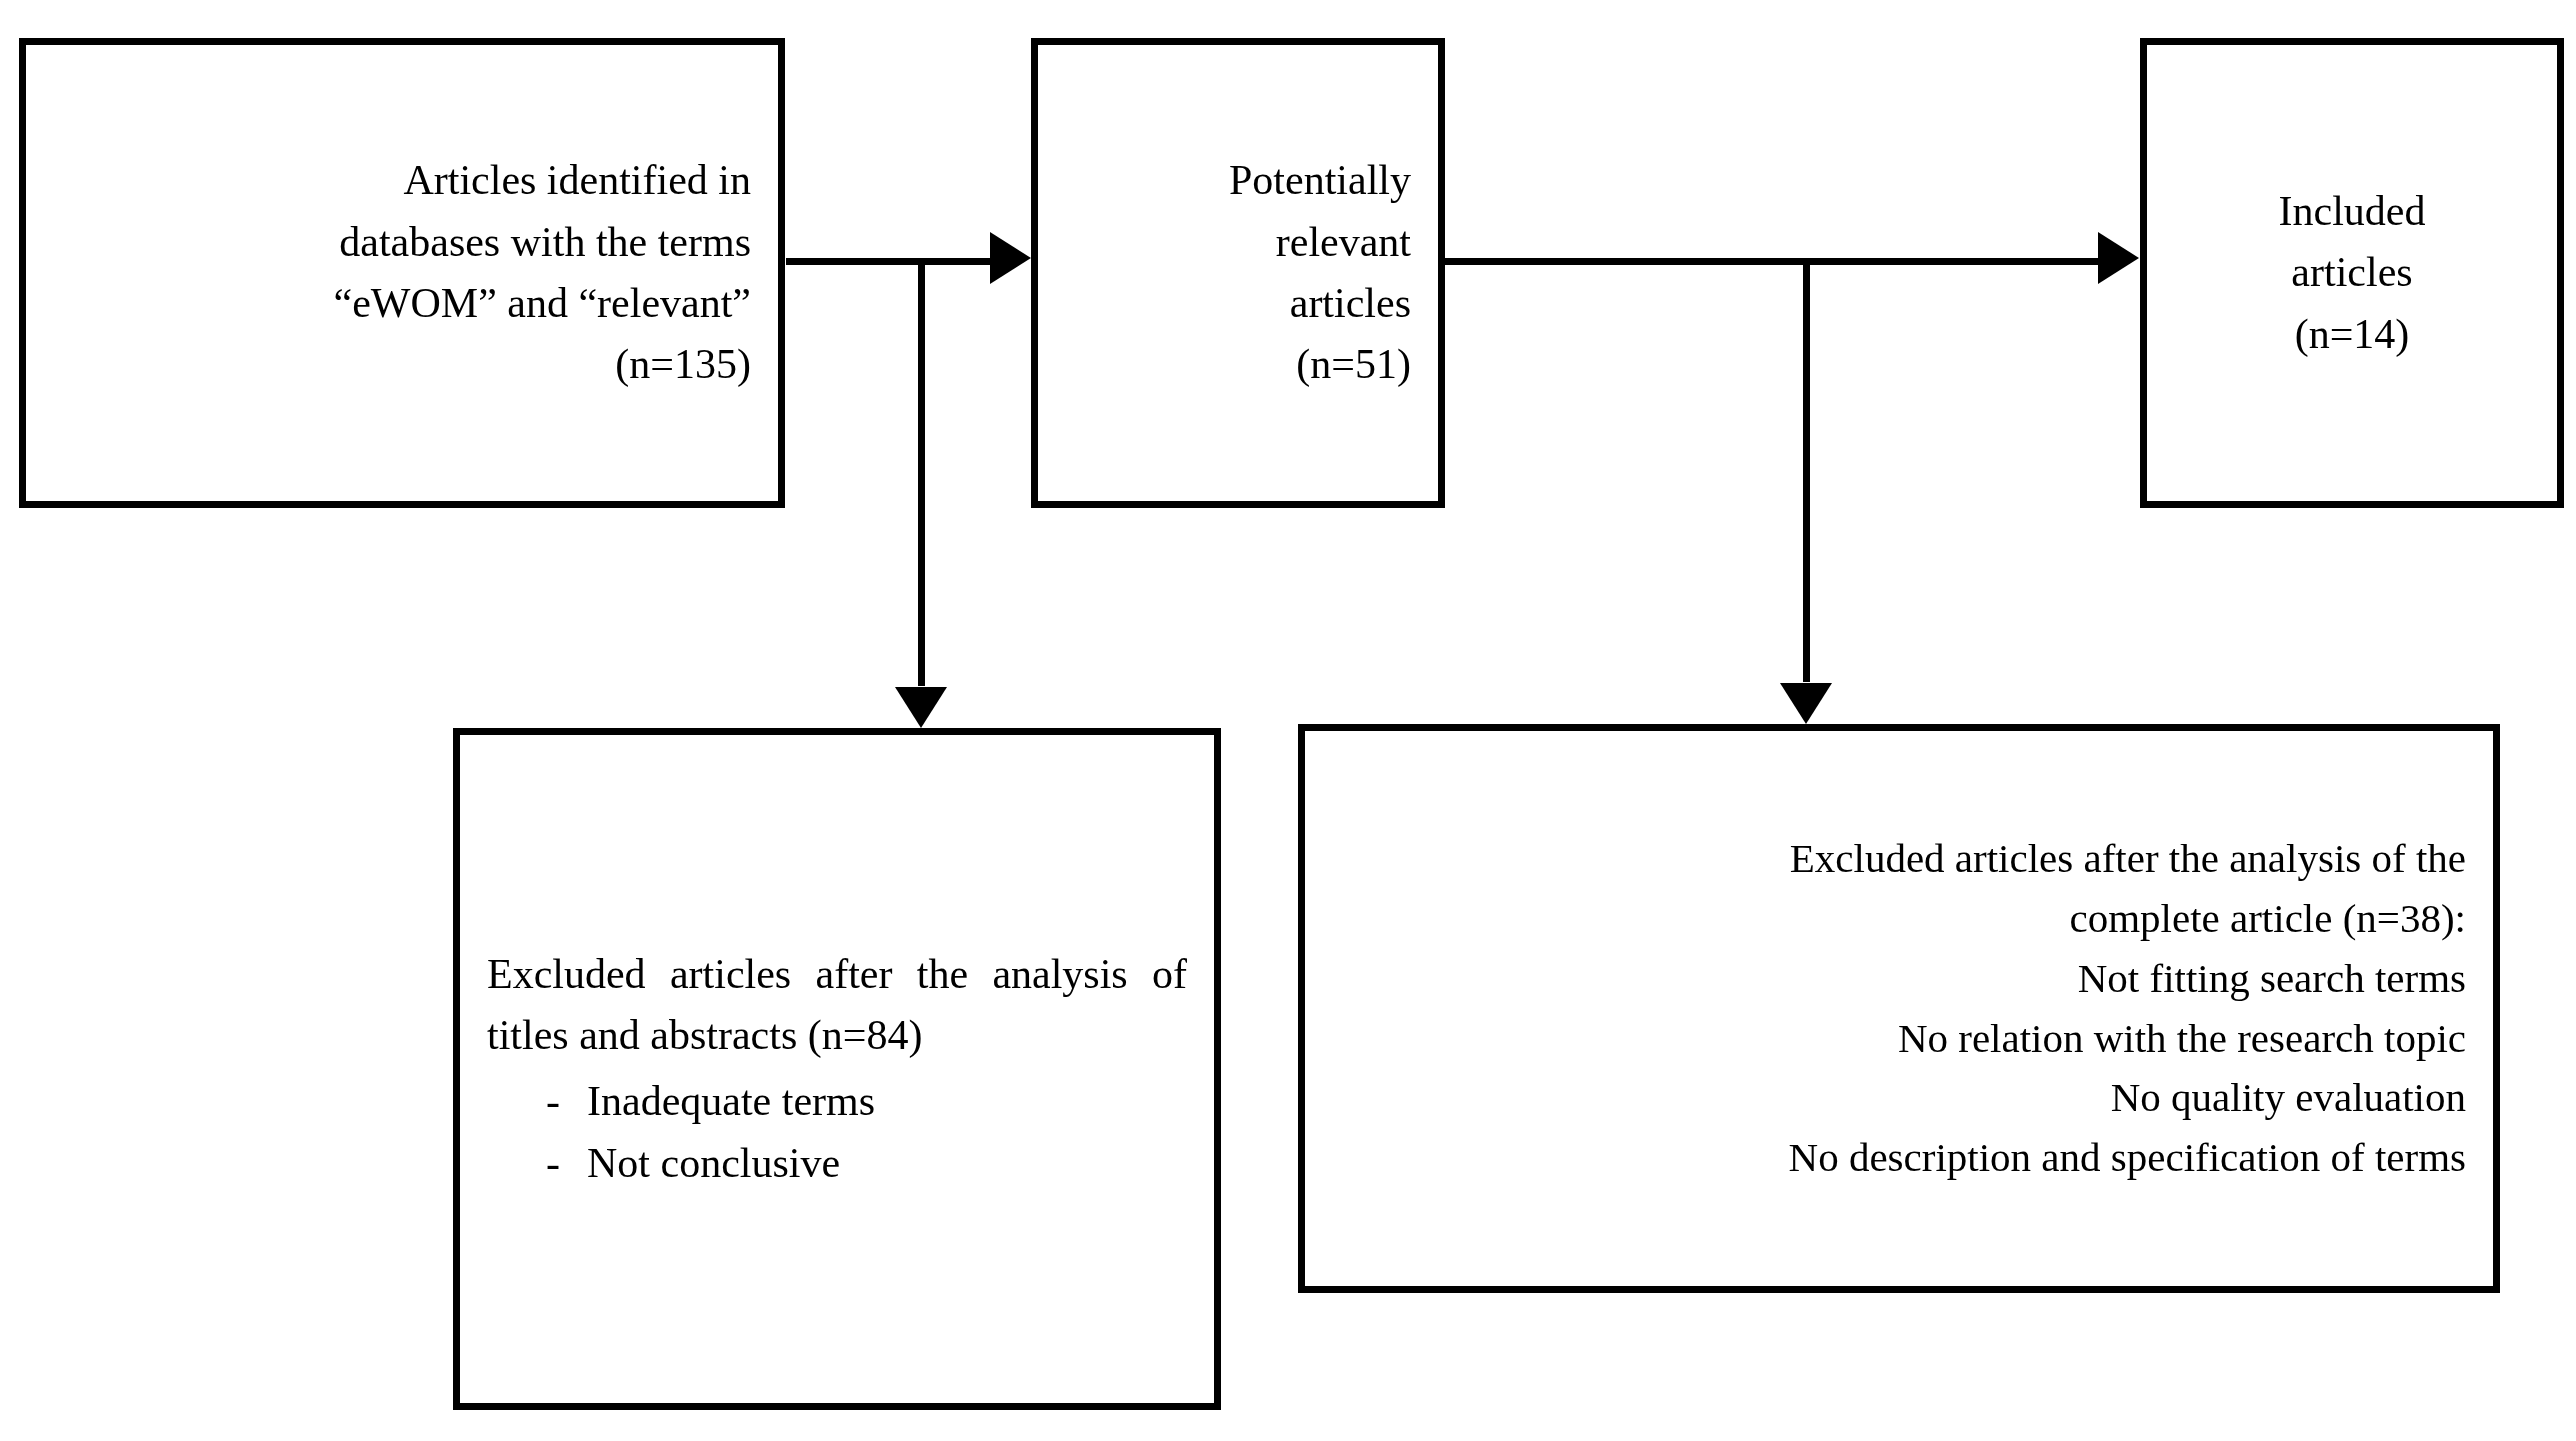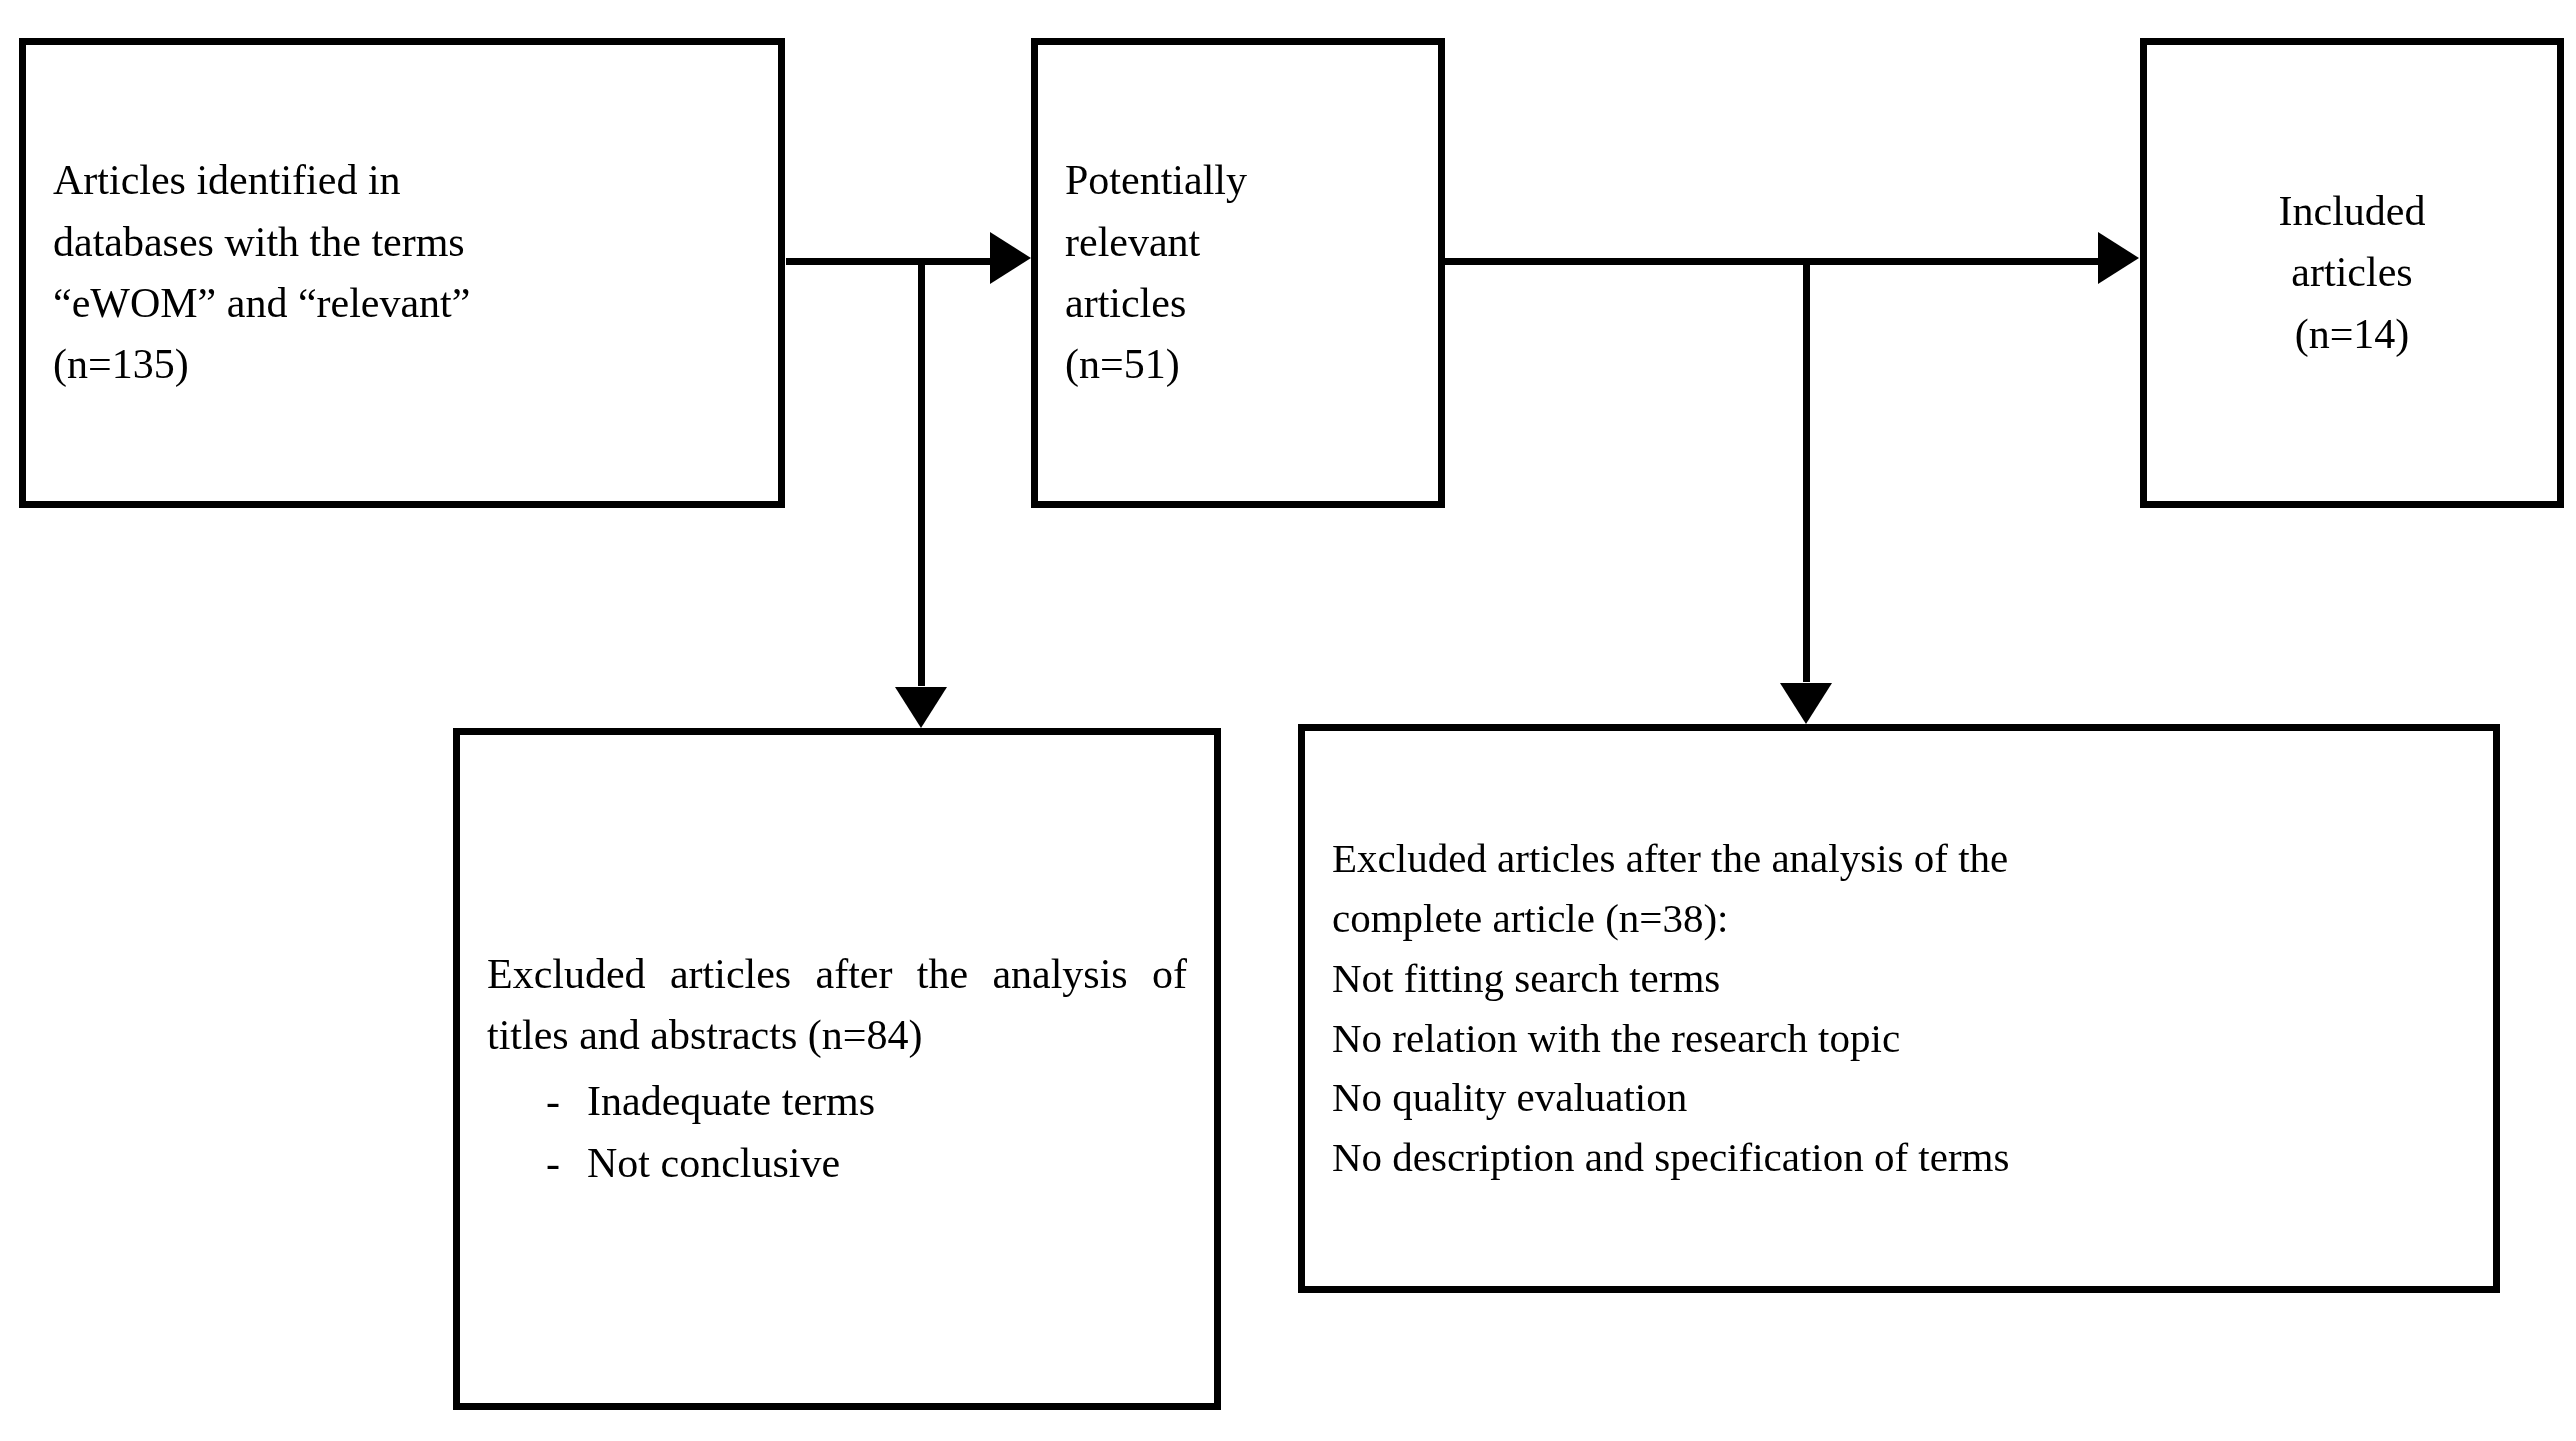--- a/index.html
+++ b/index.html
@@ -35,21 +35,21 @@
     display: block;
     white-space: pre-wrap;
   }
 
   
   .t-lg  { font-size: 42px; line-height: 1.46; }
   .t-md  { font-size: 41px; line-height: 1.46; }
 
   .center { text-align: center; }
   .justify { text-align: justify; text-align-last: left; }
-  .left { text-align: left; }
+  .left { text-align: right; }
 
   
   .bullets {
     margin-top: 4.8px;
   }
   .bullet-row {
     display: flex;
     align-items: flex-start;
     font-size: 42px;
     line-height: 1.46;

